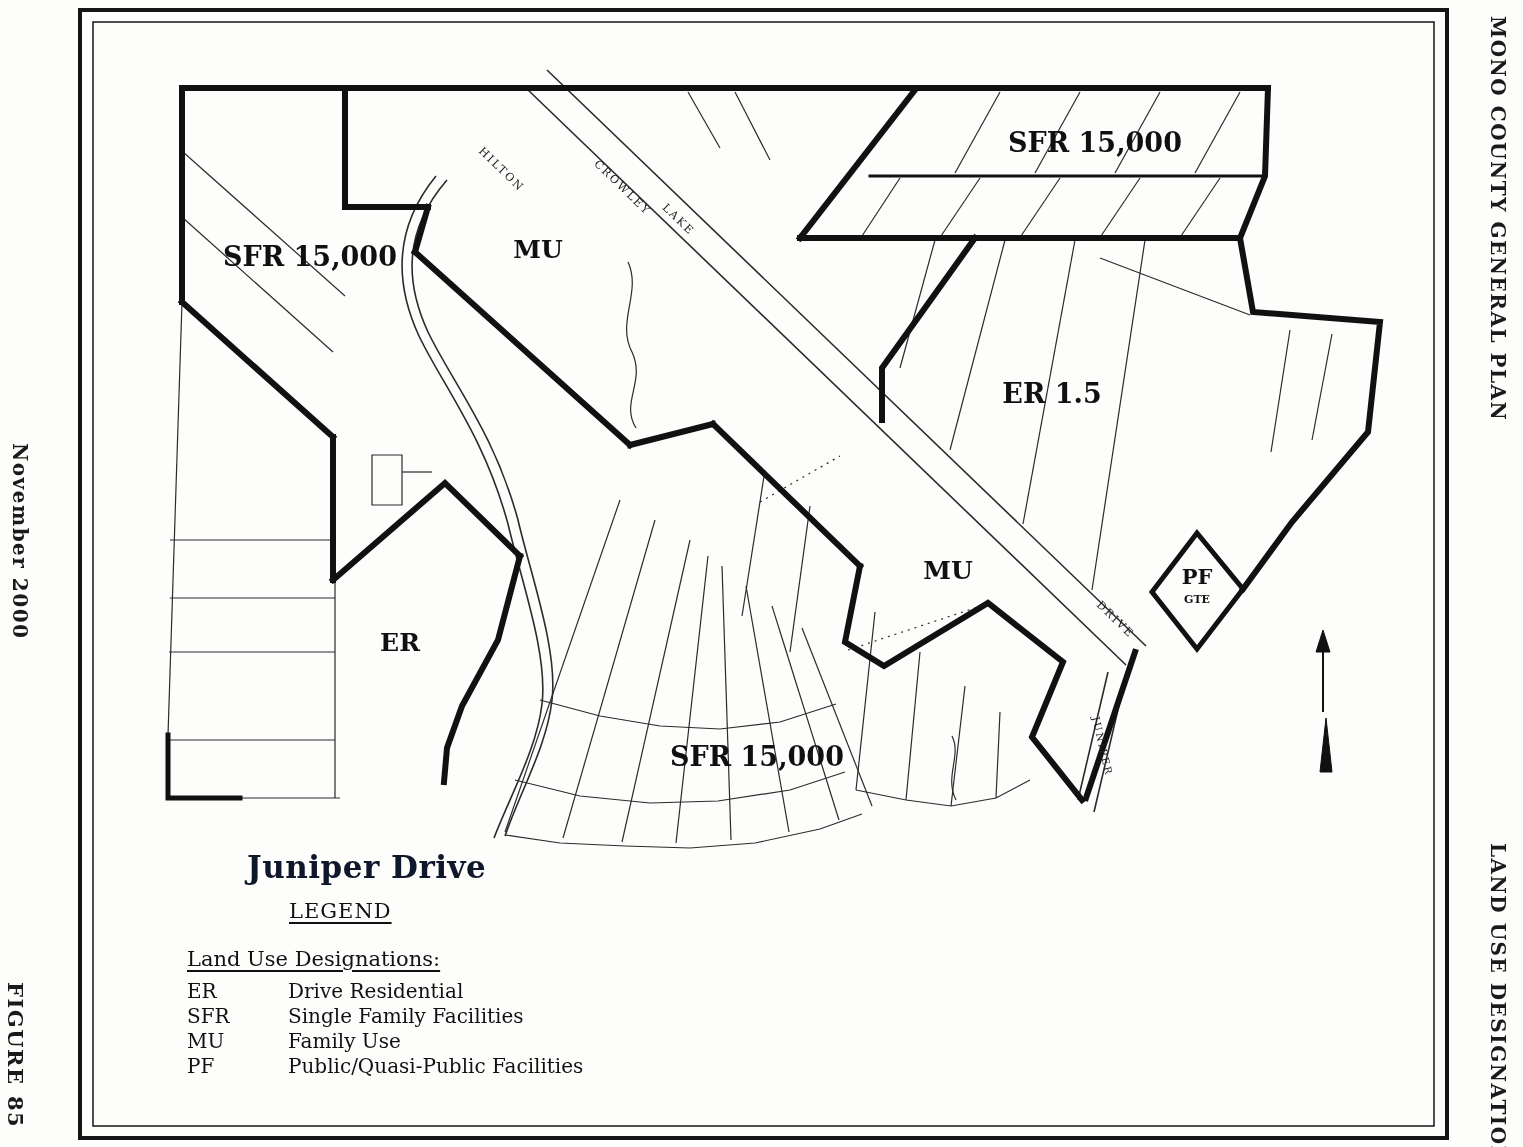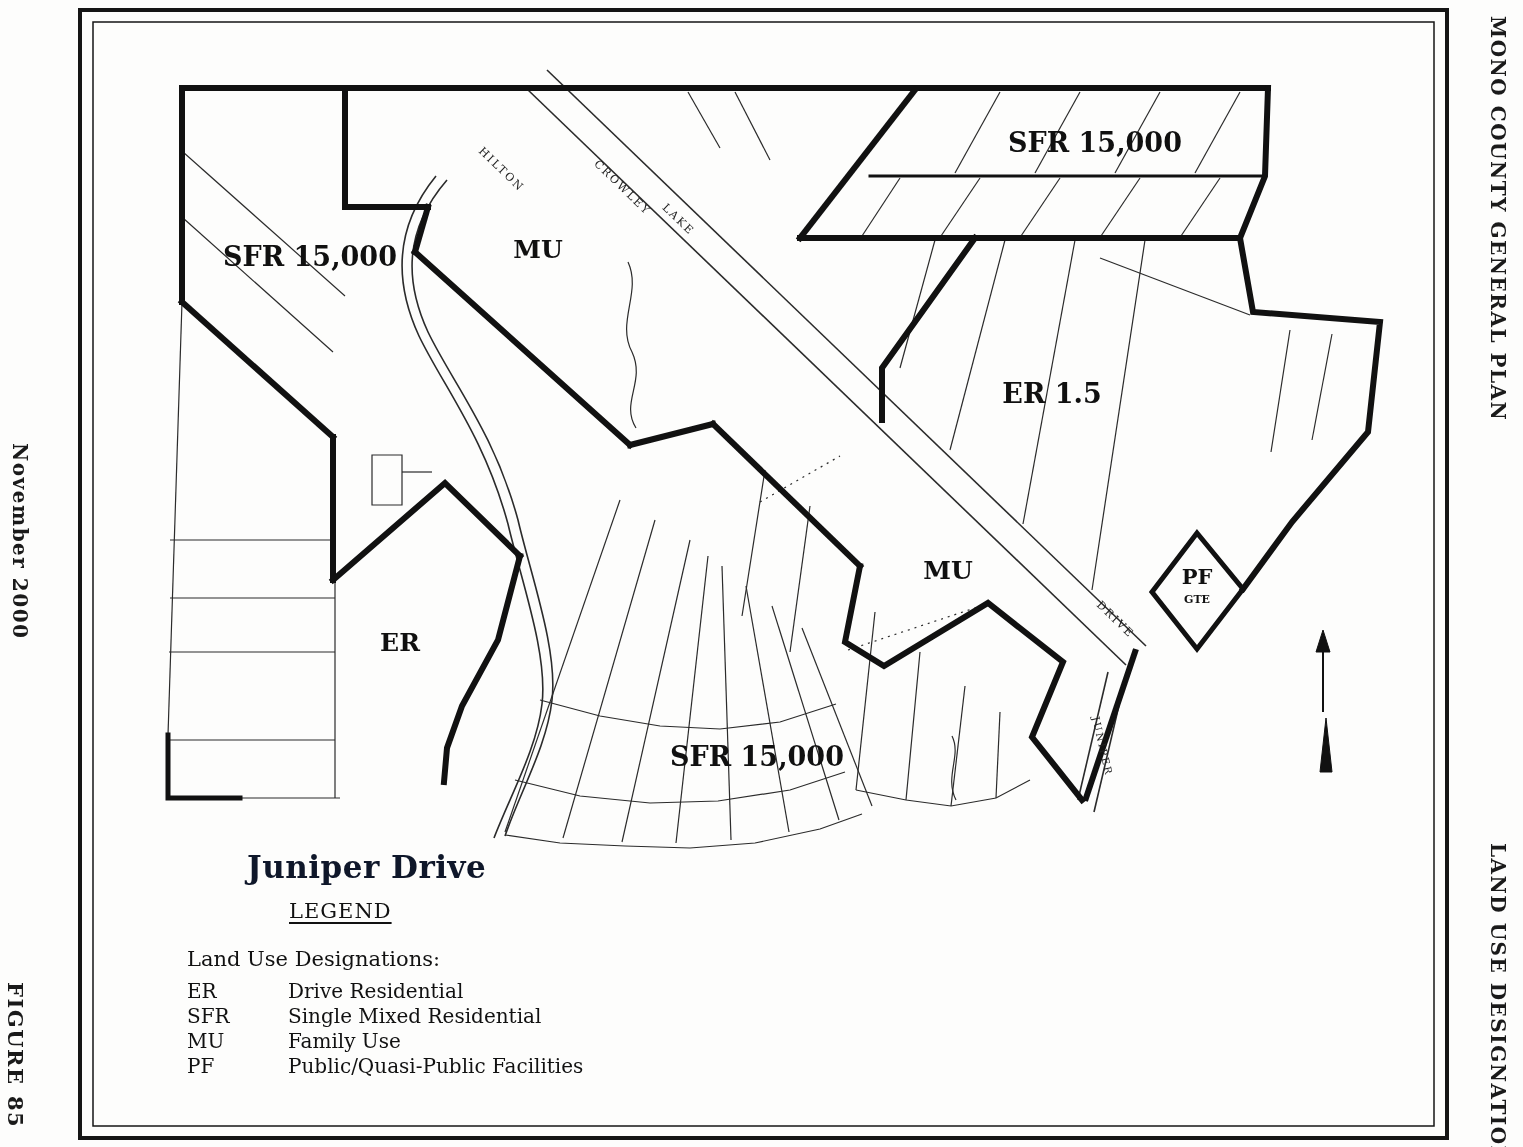--- a/index.html
+++ b/index.html
@@ -35,21 +35,21 @@
     font-size:31px; font-weight:bold; letter-spacing:0.5px; color:#0f172a;
   }
   .legend-heading {
     position:absolute; left:289px; top:899px;
     font-size:21px; letter-spacing:1px;
     text-decoration:underline; text-underline-offset:4px;text-align:right;
   }
   .legend-sub {
     position:absolute; left:187px; top:947px;
     font-size:21px;
-    text-underline-offset:4px;
+    text-decoration:underline; text-underline-offset:4px;
   }
   .legend-items { position:absolute; left:187px; top:979px; font-size:20px; }
   .legend-row { display:flex; height:25px; align-items:flex-start; }
   .legend-row .code { width:101px; flex:0 0 101px; }
 
   
   .zone-label { font-family:"DejaVu Serif", serif; font-weight:bold; fill:#101010; }
   .zone-sublabel { font-family:"DejaVu Serif", serif; font-weight:bold; fill:#101010; }
   .road-label { font-family:"DejaVu Serif", serif; font-weight:500; fill:#222; letter-spacing:2px; }
 </style>
@@ -190,21 +190,21 @@
   <div class="legend-heading">LEGEND</div>
   <div class="legend-sub">Land Use Designations:</div>
 
   <div class="legend-items">
     <div class="legend-row">
       <span class="code">ER</span>
       <span class="desc">Drive Residential</span>
     </div>
     <div class="legend-row">
       <span class="code">SFR</span>
-      <span class="desc">Single Mixed Residential</span>
+      <span class="desc">Single Family Facilities</span>
     </div>
     <div class="legend-row">
       <span class="code">MU</span>
       <span class="desc">Family Use</span>
     </div>
     <div class="legend-row">
       <span class="code">PF</span>
       <span class="desc">Public/Quasi-Public Facilities</span>
     </div>
   </div>

